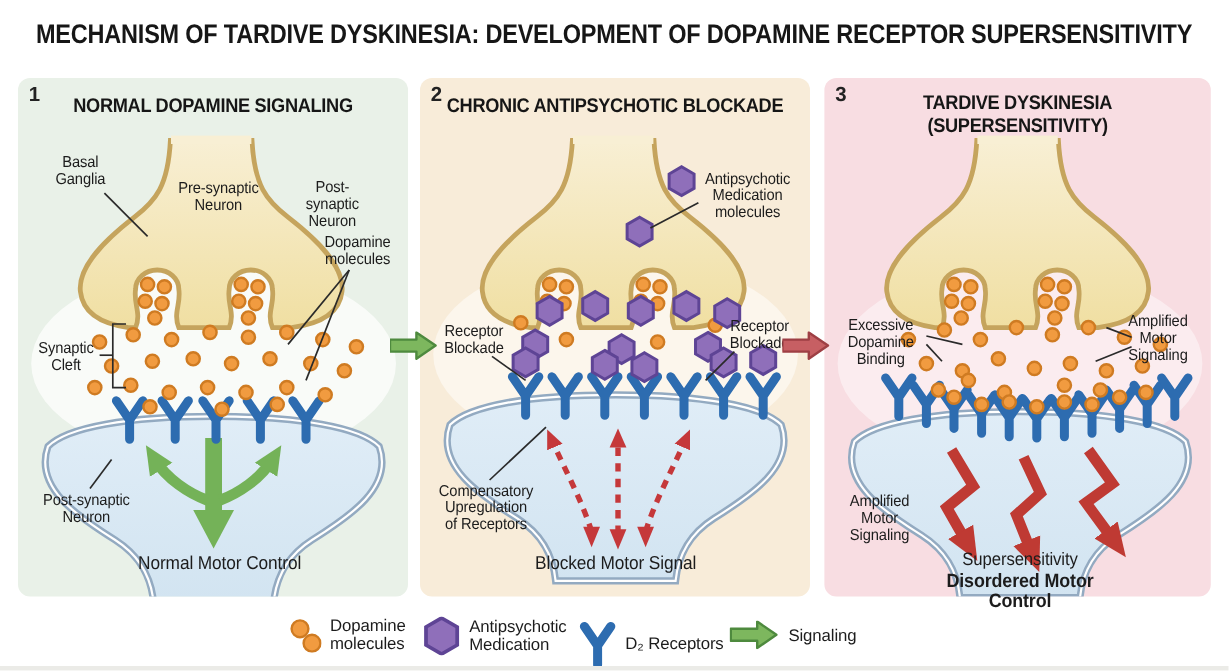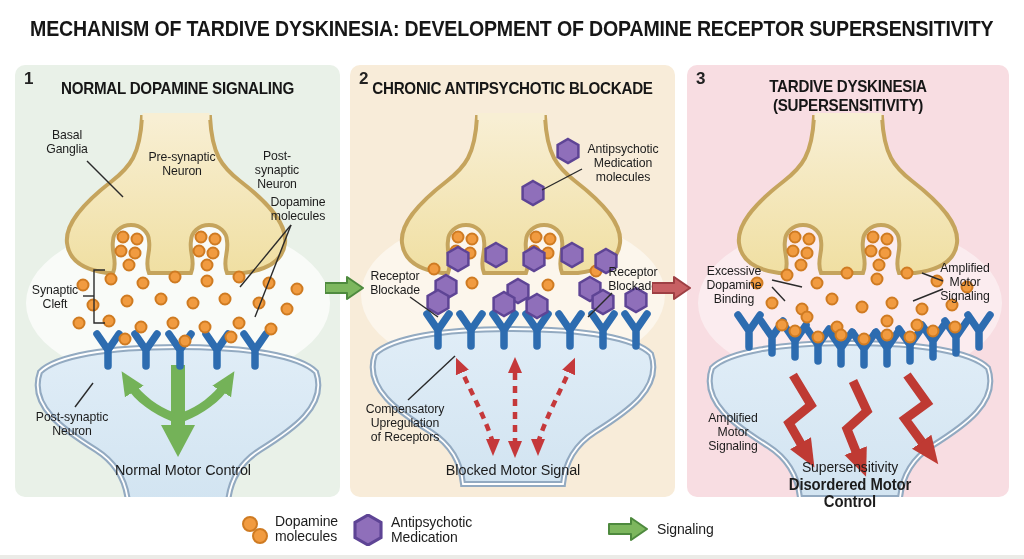--- a/index.html
+++ b/index.html
@@ -338,20 +338,26 @@
       <div class="leg-label">Dopamine
 molecules</div>
     </div>
     <div class="leg-item" style="left:352px;top:9px;">
       <svg width="32" height="32">
         <use href="#hexg" x="16" y="16" transform="translate(16,16) scale(1.25) translate(-16,-16)"></use>
       </svg>
       <div class="leg-label">Antipsychotic
 Medication</div>
     </div>
+    <div class="leg-item" style="left:482px;top:12px;">
+      <svg width="32" height="38">
+        <use href="#rcpt" x="16" y="19"></use>
+      </svg>
+      <div class="leg-label">D₂ Receptors</div>
+    </div>
     <div class="leg-item" style="left:608px;top:12px;">
       <svg width="42" height="24">
         <polygon points="1,7 23,7 23,1 39,12 23,23 23,17 1,17" fill="#7db75e" stroke="#4e8a3e" stroke-width="2" stroke-linejoin="round"></polygon>
       </svg>
       <div class="leg-label">Signaling</div>
     </div>
   </div>
 
   <div class="bottom-strip"></div>
 </div>

